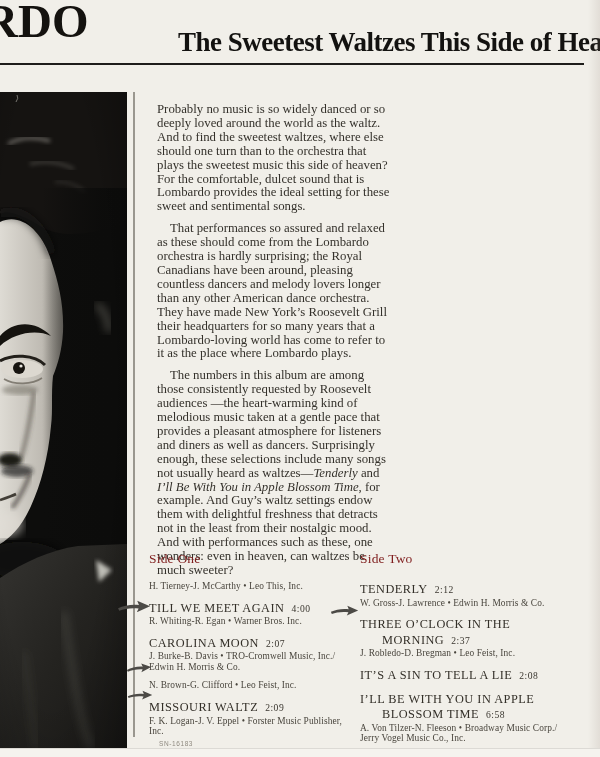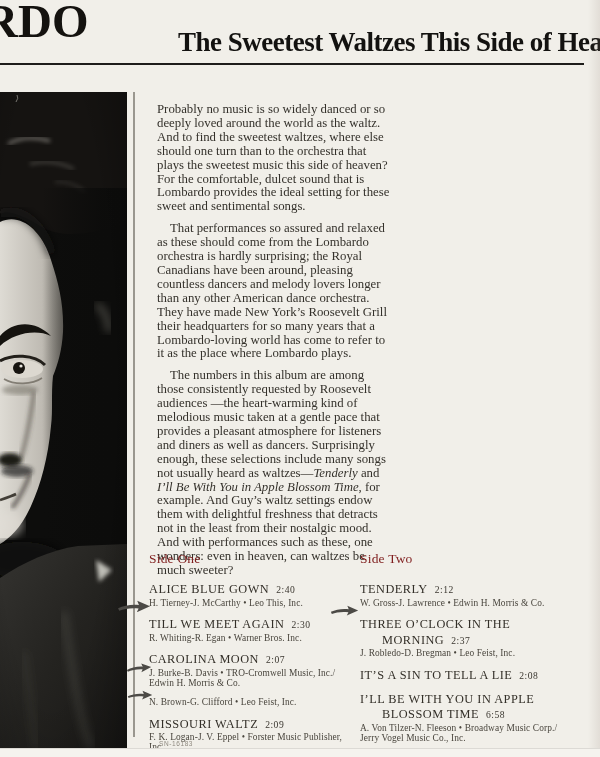--- a/index.html
+++ b/index.html
@@ -177,25 +177,24 @@
   <div class="notes">
     <p>Probably no music is so widely danced or so deeply loved around the world as the waltz. And to find the sweetest waltzes, where else should one turn than to the orchestra that plays the sweetest music this side of heaven? For the comfortable, dulcet sound that is Lombardo provides the ideal setting for these sweet and sentimental songs.</p>
     <p class="ind">That performances so assured and relaxed as these should come from the Lombardo orchestra is hardly surprising; the Royal Canadians have been around, pleasing countless dancers and melody lovers longer than any other American dance orchestra. They have made New York’s Roosevelt Grill their headquarters for so many years that a Lombardo-loving world has come to refer to it as the place where Lombardo plays.</p>
     <p class="ind"><span>The numbers in this album are among those consistently requested by Roosevelt audiences —the heart-warming kind of melodious music taken at a gentle pace that provides a pleasant atmosphere for listeners and diners as well as dancers. Surprisingly enough, these selections include many songs not usually heard as waltzes—</span><i>Tenderly</i><span> and </span><i>I’ll Be With You in Apple Blossom Time</i><span>, for example. And Guy’s waltz settings endow them with delightful freshness that detracts not in the least from their nostalgic mood. And with performances such as these, one wonders: even in heaven, can waltzes be much sweeter?</span></p>
   </div>
 
   <div class="tracklist side-one">
     <h2 class="side-label">Side One</h2>
 
     <div class="track">
-      <div class="t-line"><span class="t-title">ALICE BLUE GOWN</span><span class="t-time">2:40</span></div>
       <div class="t-credits">H. Tierney-J. McCarthy • Leo This, Inc.</div>
     </div>
     <div class="track">
-      <div class="t-line"><span class="t-title">TILL WE MEET AGAIN</span><span class="t-time">2:30</span></div>
+      <div class="t-line"><span class="t-title">TILL WE MEET AGAIN</span><span class="t-time">4:00</span></div>
       <div class="t-credits">R. Whiting-R. Egan • Warner Bros. Inc.</div>
     </div>
     <div class="track">
       <div class="t-line"><span class="t-title">CAROLINA MOON</span><span class="t-time">2:07</span></div>
       <div class="t-credits">J. Burke-B. Davis • TRO-Cromwell Music, Inc./ Edwin H. Morris &amp; Co.</div>
     </div>
     <div class="track">
       <div class="t-credits">N. Brown-G. Clifford • Leo Feist, Inc.</div>
     </div>
     <div class="track">

